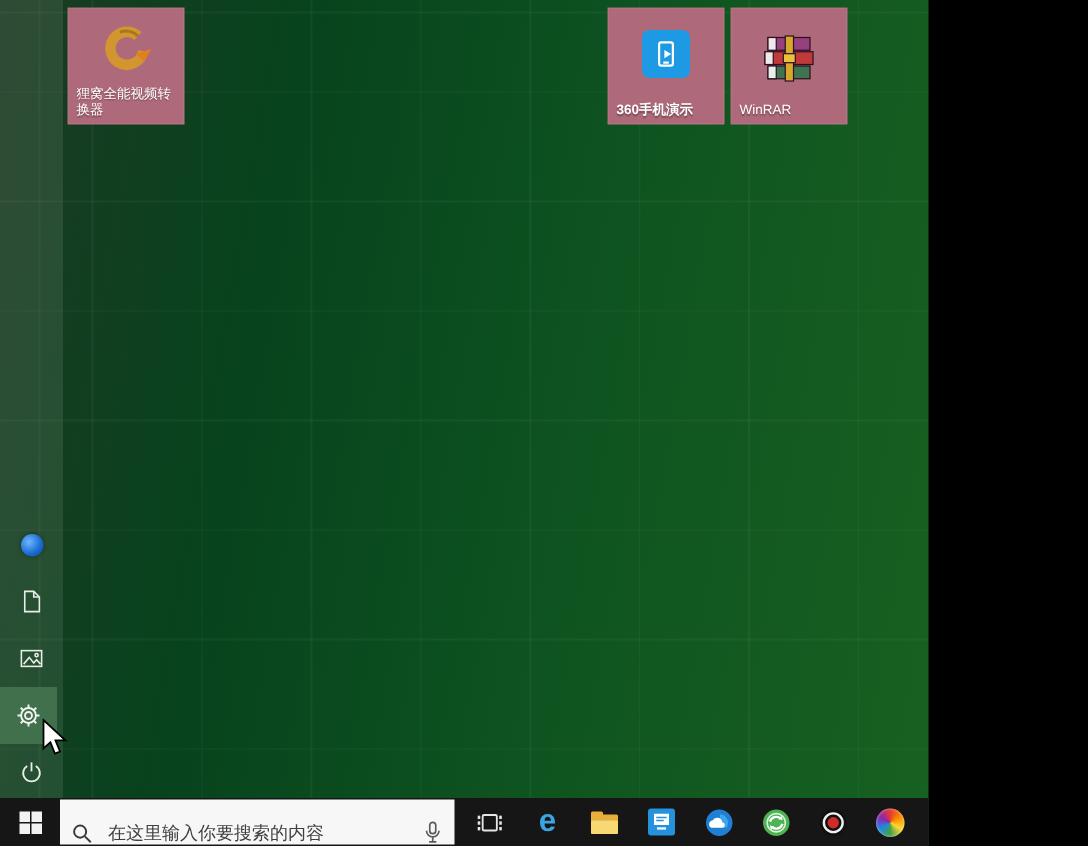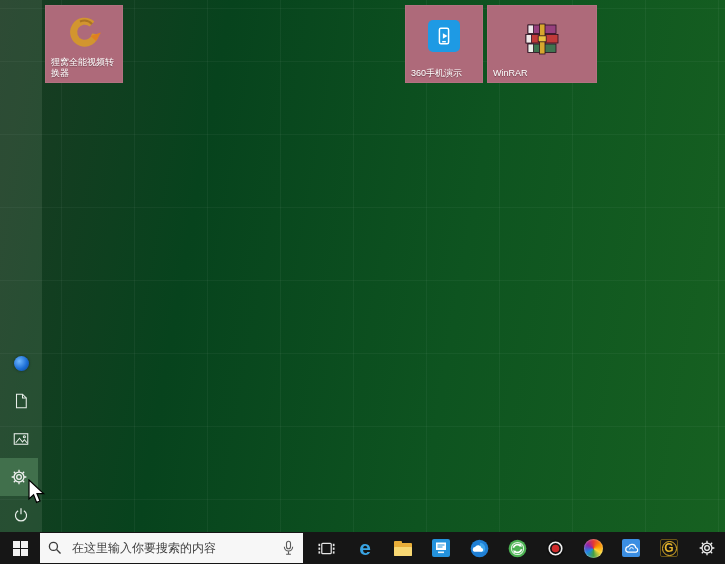--- a/index.html
+++ b/index.html
@@ -1,17 +1,17 @@
 <!DOCTYPE html>
 <html><head>
 <meta charset="utf-8">
 <style>
   html,body{margin:0;padding:0;background:#000;}
   .screen{
-    position:relative;width:725px;height:564px;overflow:hidden;
+    position:relative;width:619px;height:564px;overflow:hidden;
     font-family:"Liberation Sans","DejaVu Sans",sans-serif;
     background:
       repeating-linear-gradient(to right, rgba(255,255,255,0.045) 0 1px, transparent 1px 73px),
       repeating-linear-gradient(to bottom, rgba(255,255,255,0.04) 0 1px, transparent 1px 73px),
       linear-gradient(100deg,#1b3a23 0%,#07431d 28%,#0e5420 62%,#176121 100%);
     background-position:61px 61px,61px 61px,0 0;
   }
   
   .rail{position:absolute;left:0;top:0;width:42px;height:532px;background:rgba(150,170,152,0.16);}
   .rail-item{position:absolute;left:0;width:42px;height:38px;display:flex;align-items:center;justify-content:center;}
@@ -29,21 +29,21 @@
   .white-sq{width:30px;height:30px;background:#fff;border-radius:7px;display:flex;align-items:center;justify-content:center;}
   .blue-sq{width:32px;height:32px;background:#1e9ae4;border-radius:5px;display:flex;align-items:center;justify-content:center;}
   
   .cursor{position:absolute;left:28px;top:479px;width:18px;height:27px;z-index:50;pointer-events:none;}
   
   .taskbar{position:absolute;left:0;bottom:0;width:725px;height:32px;background:#161616;z-index:40;}
   .start-btn{position:absolute;left:0;top:0;width:40px;height:32px;display:flex;align-items:center;justify-content:center;}
   .win-logo{width:15px;height:15px;display:grid;grid-template-columns:7px 7px;grid-template-rows:7px 7px;gap:1px;}
   .win-logo span{background:#f2f2f2;}
   .searchbox{position:absolute;left:40px;top:1px;width:263px;height:30px;background:#f7f7f7;
-    display:flex;align-items:center;box-sizing:border-box;padding:0 8px;}
+    display:flex;align-items:flex-end;box-sizing:border-box;padding:0 8px;}
   .searchbox input{flex:1;border:none;outline:none;background:transparent;font-size:12px;color:#3f3f3f;
     font-family:"Liberation Sans","DejaVu Sans",sans-serif;margin-left:8px;}
   .searchbox input::placeholder{color:#3f3f3f;opacity:1;}
   .tb-btn{position:absolute;top:0;height:32px;display:flex;align-items:center;justify-content:center;}
   .tb-cell{width:38px;}
   .edge-e{font-size:21px;font-weight:bold;color:#3aa5e4;line-height:1;transform:translateY(-1px);}
   .folder{position:relative;width:18px;height:13px;margin-top:2px;}
   .folder .back{position:absolute;left:0;top:0;width:18px;height:13px;background:#e9ae39;border-radius:1px;}
   .folder .back::before{content:"";position:absolute;left:0;top:-2px;width:8px;height:3px;background:#e9ae39;border-radius:1px 1px 0 0;}
   .folder .front{position:absolute;left:0;bottom:0;width:18px;height:9px;background:#f8d873;border-radius:1px;}
@@ -113,36 +113,36 @@
       <svg width="36" height="36" viewBox="0 0 36 36">
         <path d="M26 9 A11 11 0 1 0 29.5 19" fill="none" stroke="#d2952f" stroke-width="7"></path>
         <path d="M24.5 21 l10.5 -3.5 -5 8.5 z" fill="#e0801f"></path>
         <path d="M26 9 A11 11 0 0 0 14 6.5" fill="none" stroke="#8a5a16" stroke-width="2" opacity="0.55"></path>
       </svg>
     </div>
     <div class="t-label">狸窝全能视频转换器</div>
   </div>
 
 
-  <div class="tile" style="left:405px;">
+  <div class="tile" style="left:405px;font-weight:bold;">
     <div class="t-icon" style="top:15px;">
       <div class="blue-sq">
         <svg width="22" height="22" viewBox="0 0 24 24">
           <g fill="none" stroke="#fff" stroke-width="1.6">
             <rect x="7" y="3.5" width="10" height="17" rx="1.6"></rect>
             <path d="M10 18.2 h4"></path>
           </g>
           <path d="M10.8 9 l5 3 -5 3 z" fill="#fff"></path>
         </svg>
       </div>
     </div>
     <div class="t-label">360手机演示</div>
   </div>
 
-  <div class="tile" style="left:487px;padding-left:32px;">
+  <div class="tile" style="left:487px;">
     <div class="t-icon" style="top:18px;">
       <svg width="36" height="32" viewBox="0 0 36 32">
         <g stroke="#2a1020" stroke-width="0.8">
           <rect x="4" y="2" width="28" height="8.5" fill="#96407e"></rect>
           <rect x="4" y="2" width="5.5" height="8.5" fill="#efe8ec"></rect>
           <rect x="2" y="11.5" width="32" height="8.5" fill="#c03a3a"></rect>
           <rect x="2" y="11.5" width="5.5" height="8.5" fill="#f0e9e9"></rect>
           <rect x="4" y="21" width="28" height="8.5" fill="#3f7450"></rect>
           <rect x="4" y="21" width="5.5" height="8.5" fill="#ecefe9"></rect>
           <rect x="15.5" y="1" width="5.5" height="30" fill="#d7a72e"></rect>

